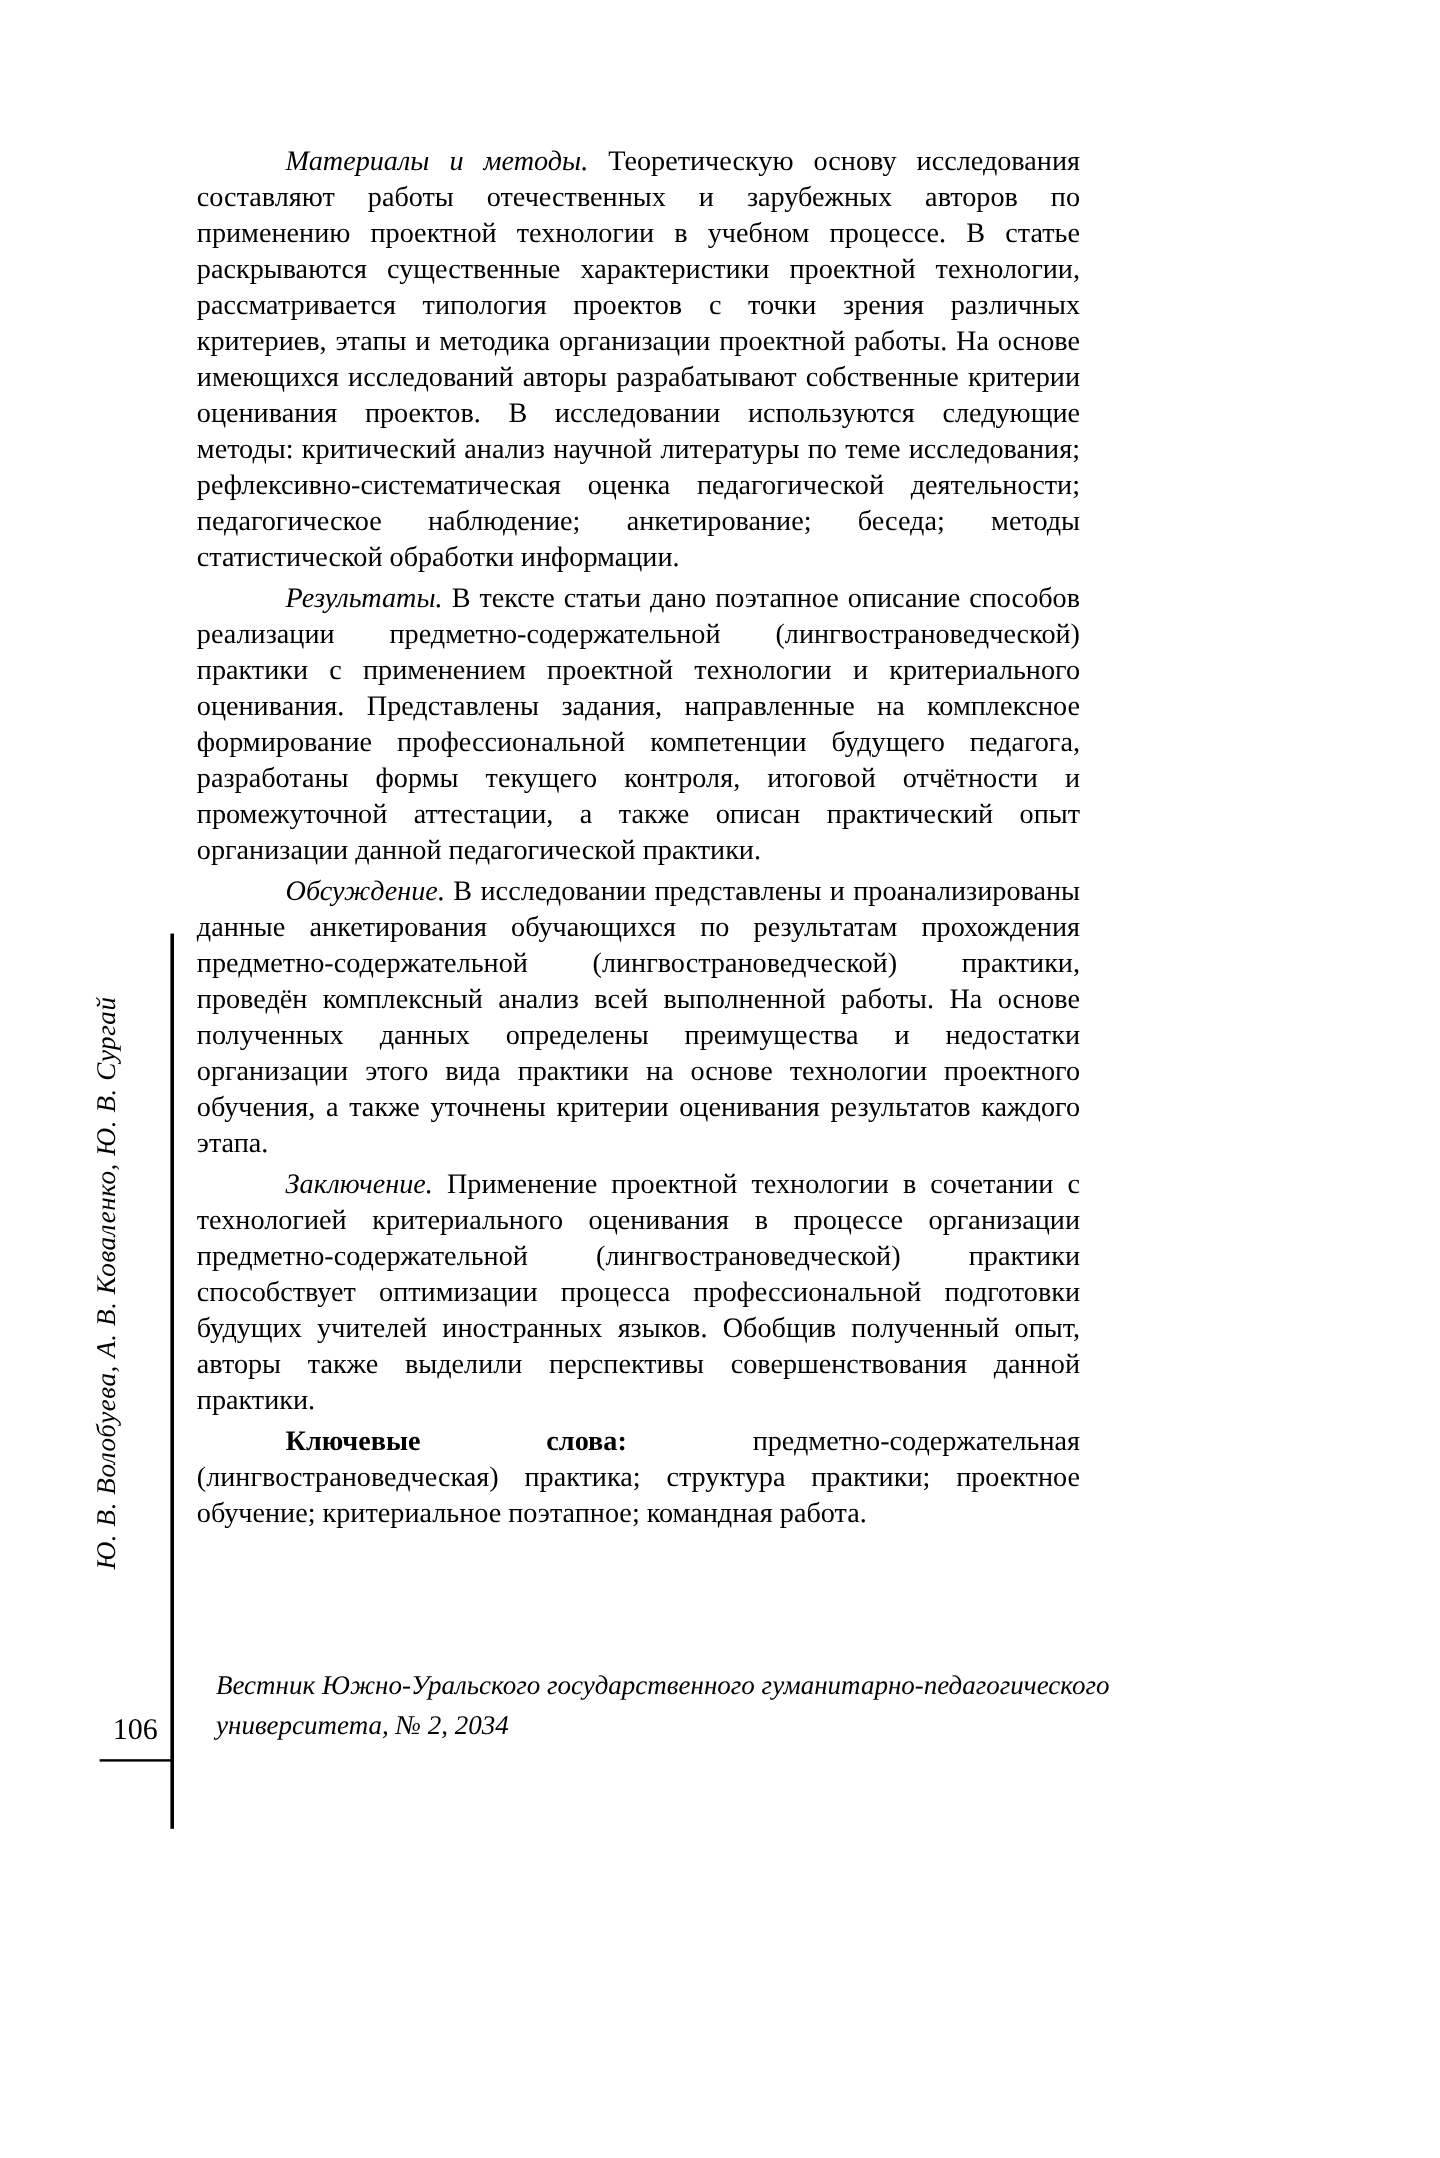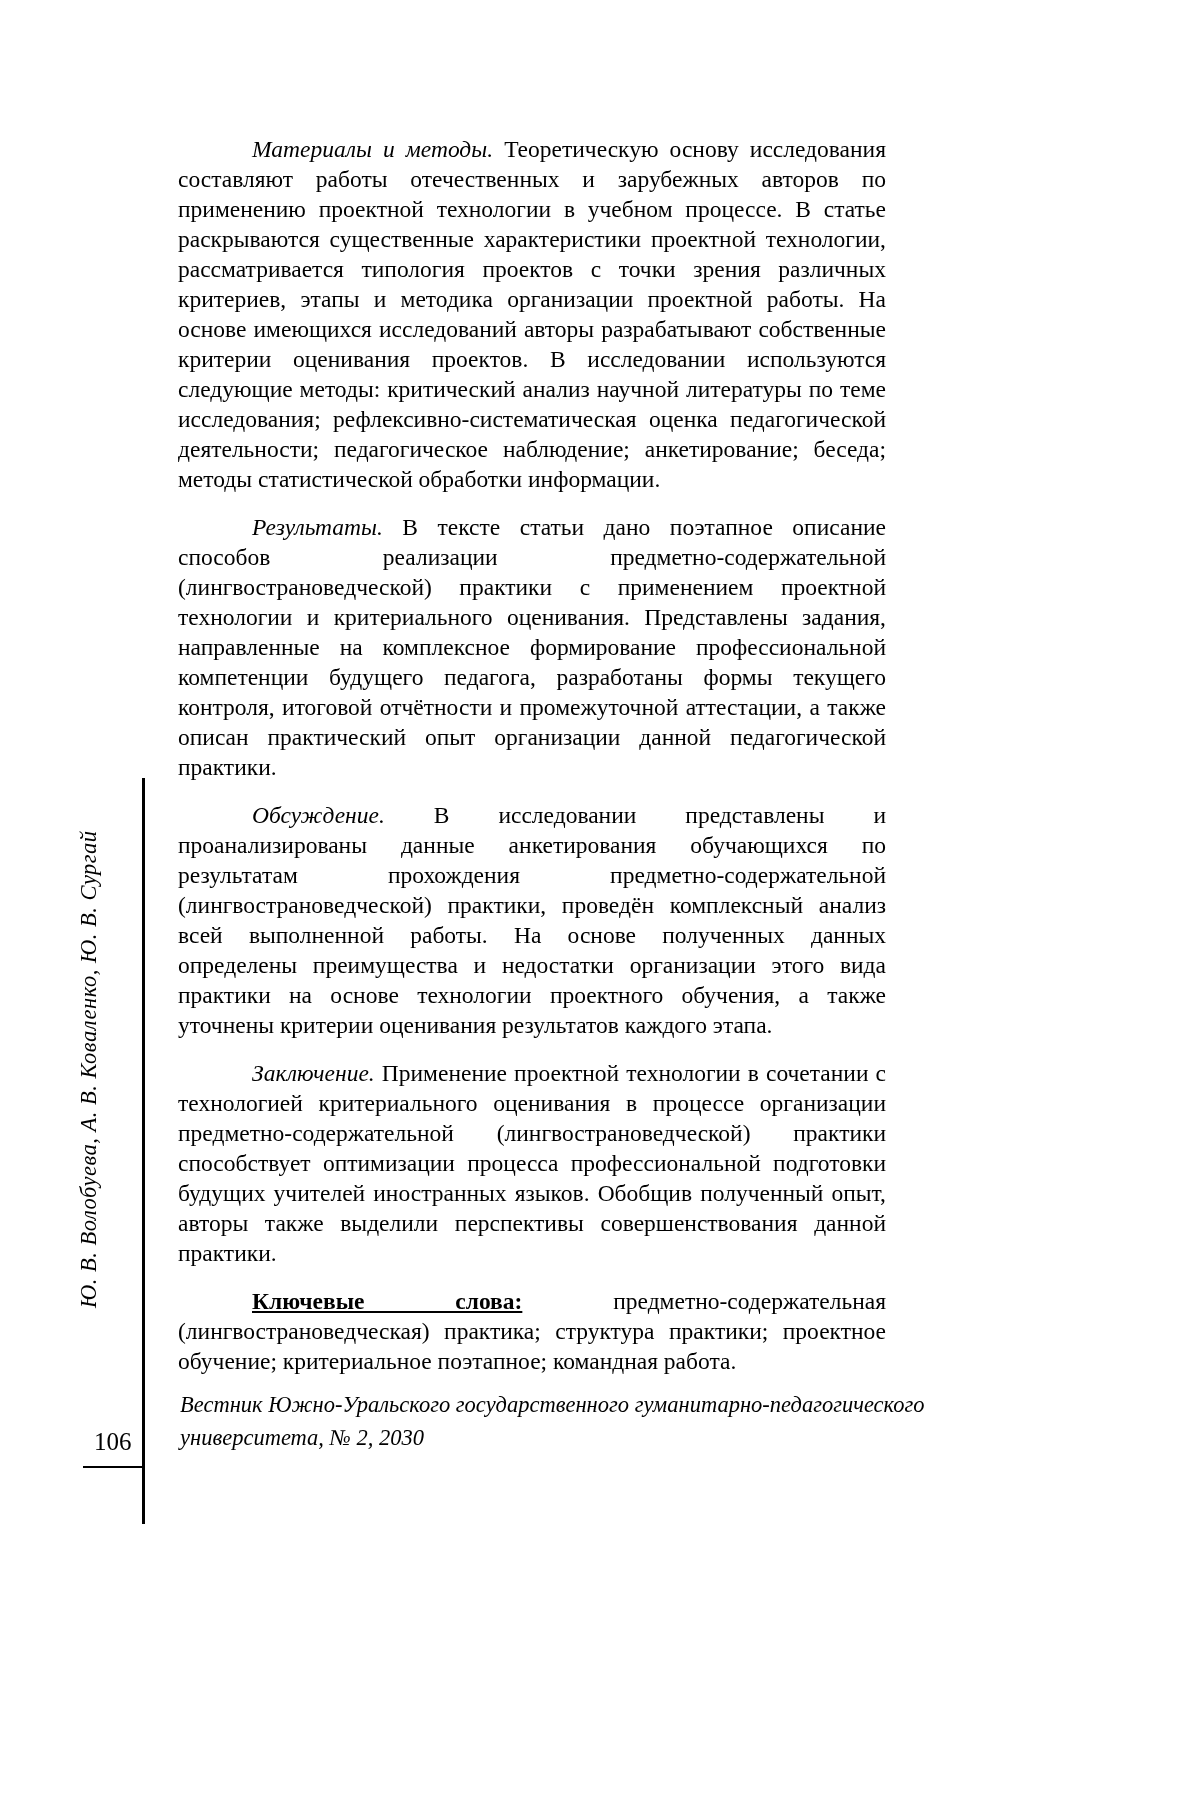--- a/index.html
+++ b/index.html
@@ -20,29 +20,28 @@
   .main-text {
     position: absolute;
     left: 160px;
     top: 116px;
     width: 744px;
     text-align: justify;
     font-size: 23.5px;
     line-height: 30px;
   }
   .main-text p {
-    margin: 18px;
+    margin: 4px;
     text-indent: 74px;
   }
   .lead-italic {
     font-style: italic;
   }
   .lead-bold {
     font-weight: bold;
-    text-decoration: underline;
   }
 
   
   .v-rule {
     position: absolute;
     left: 142px;
     top: 778px;
     width: 3px;
     height: 746px;
     background: #000000;
@@ -108,16 +107,16 @@
 
   <div class="v-rule"></div>
 
   <div class="sidebar-authors">Ю. В. Волобуева, А. В. Коваленко, Ю. В. Сургай</div>
 
   <div class="page-number">106</div>
   <div class="h-rule"></div>
 
   <div class="footer">
     <span class="line">Вестник Южно-Уральского государственного гуманитарно-педагогического</span>
-    <span class="line">университета, № 2, 2030</span>
+    <span class="line">университета, № 2, 2034</span>
   </div>
 
 </div>
 
 </body></html>

